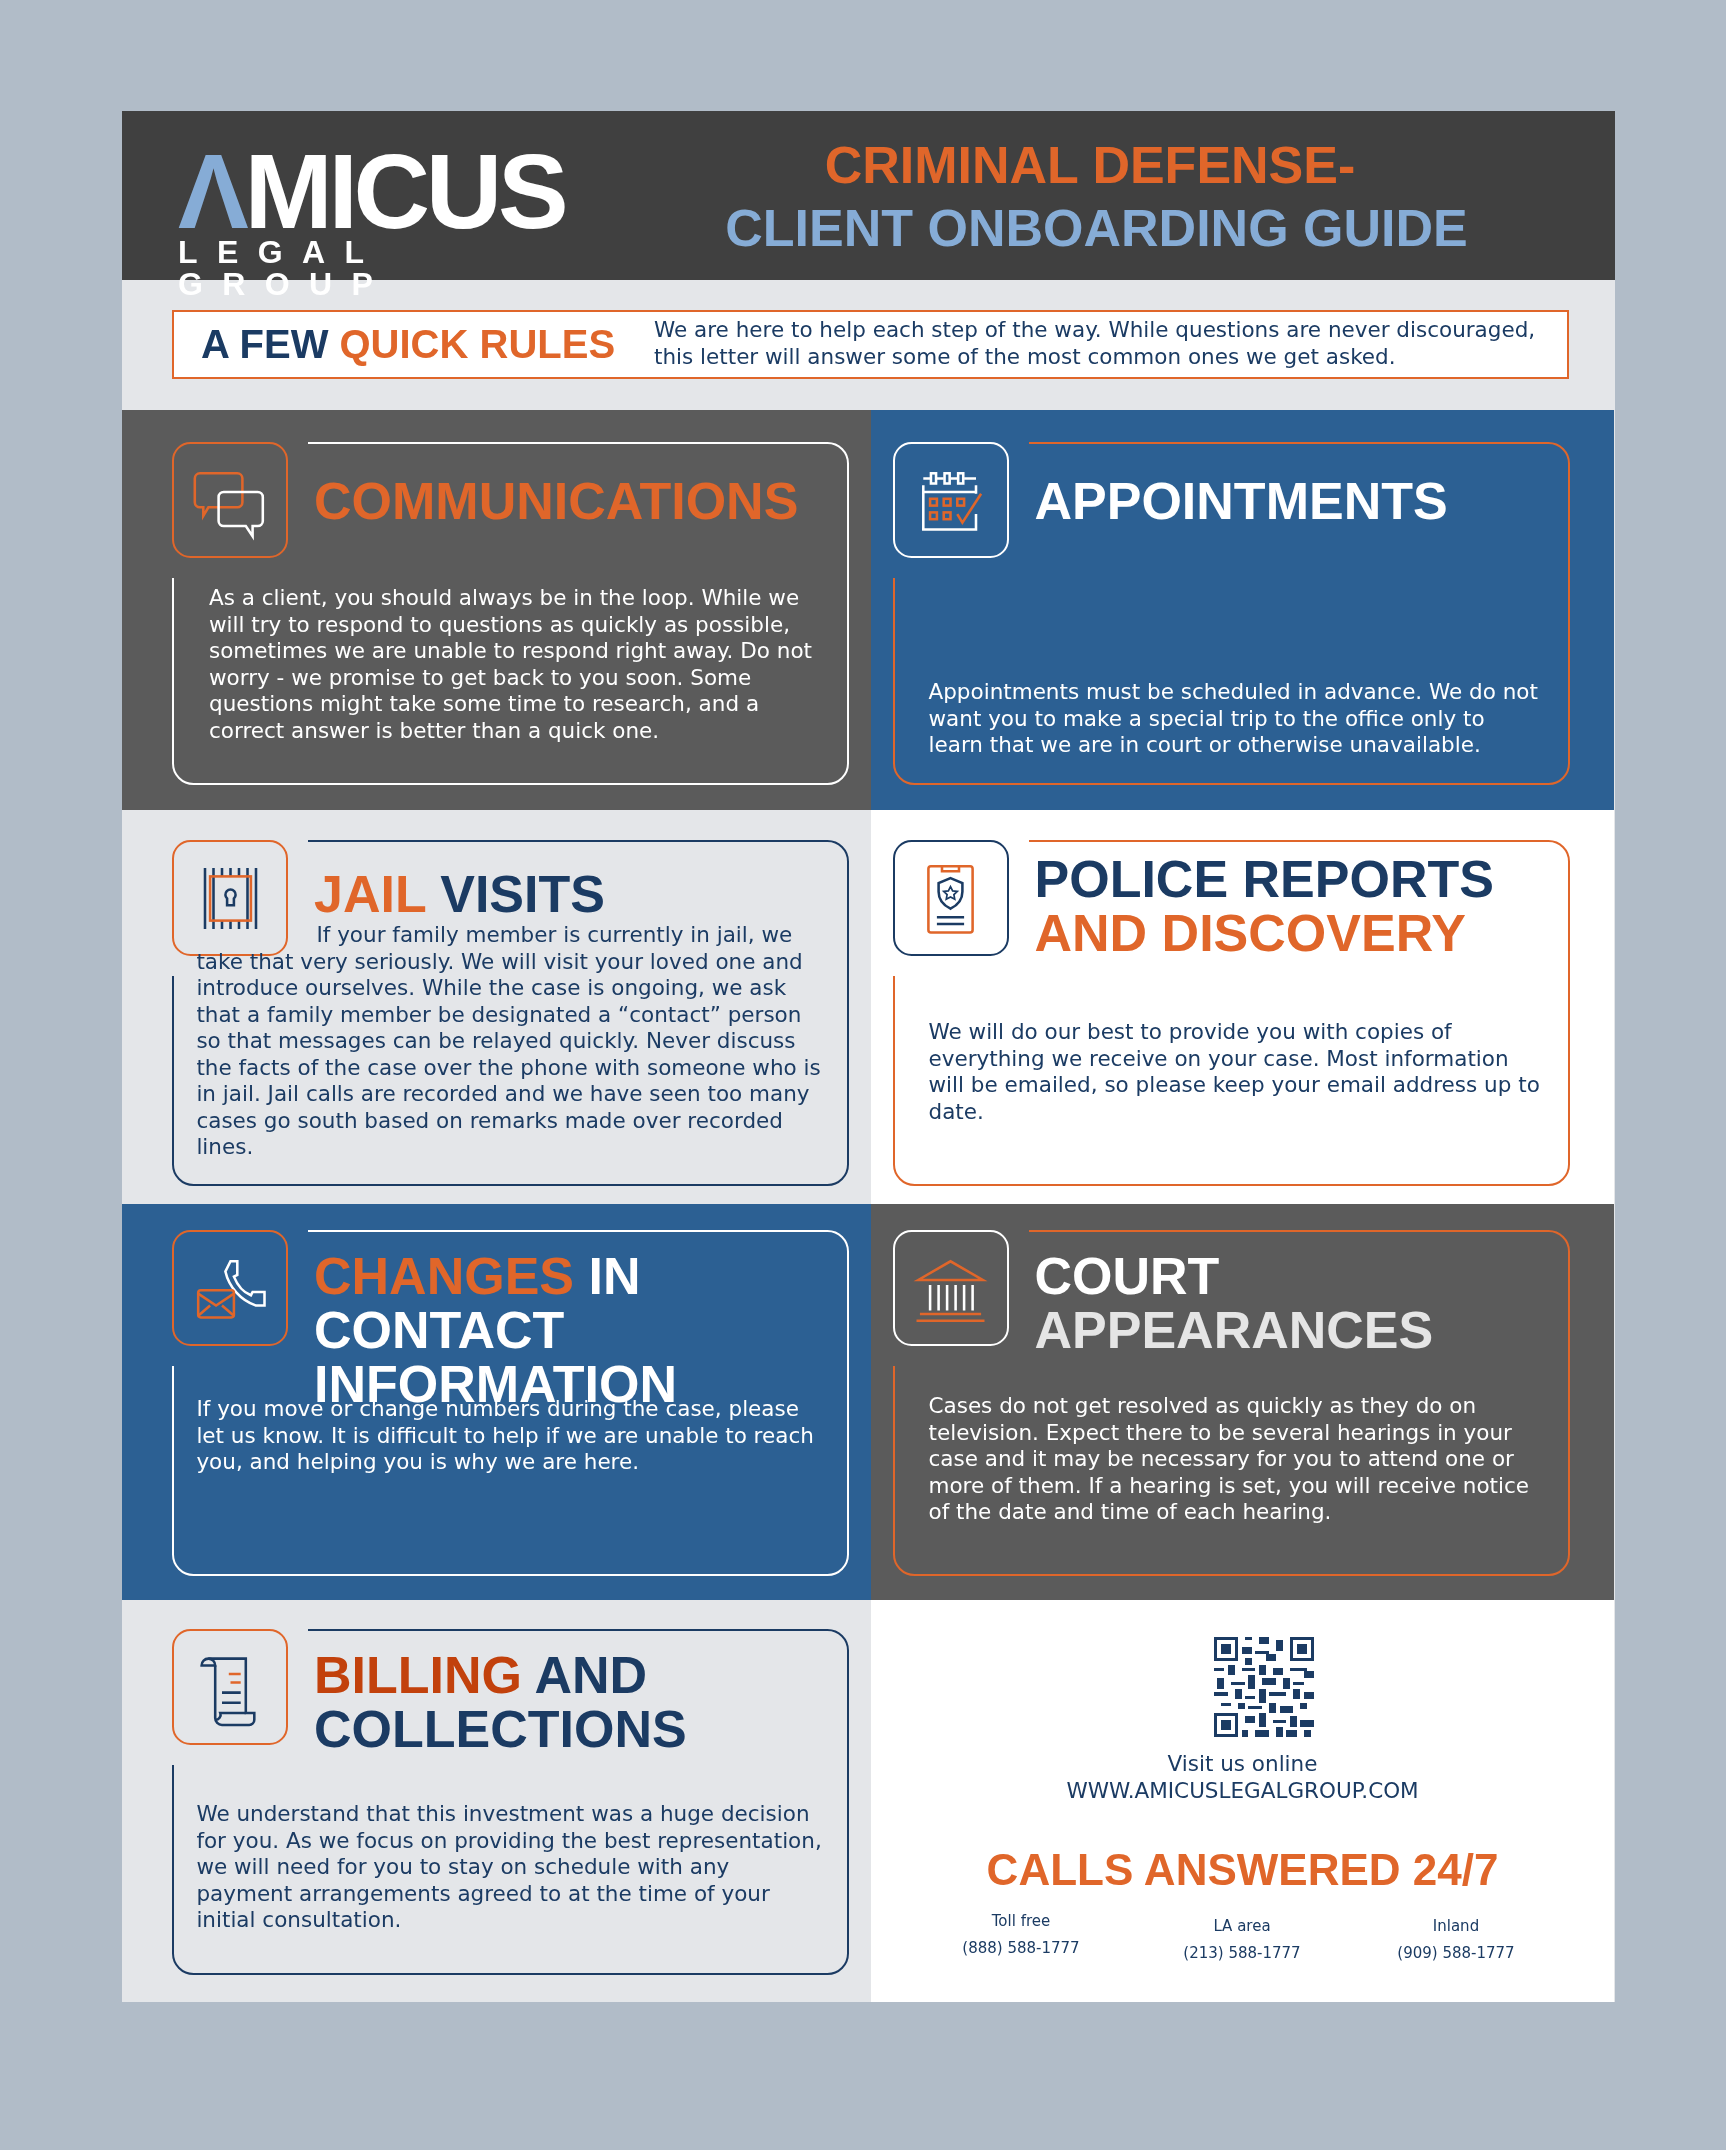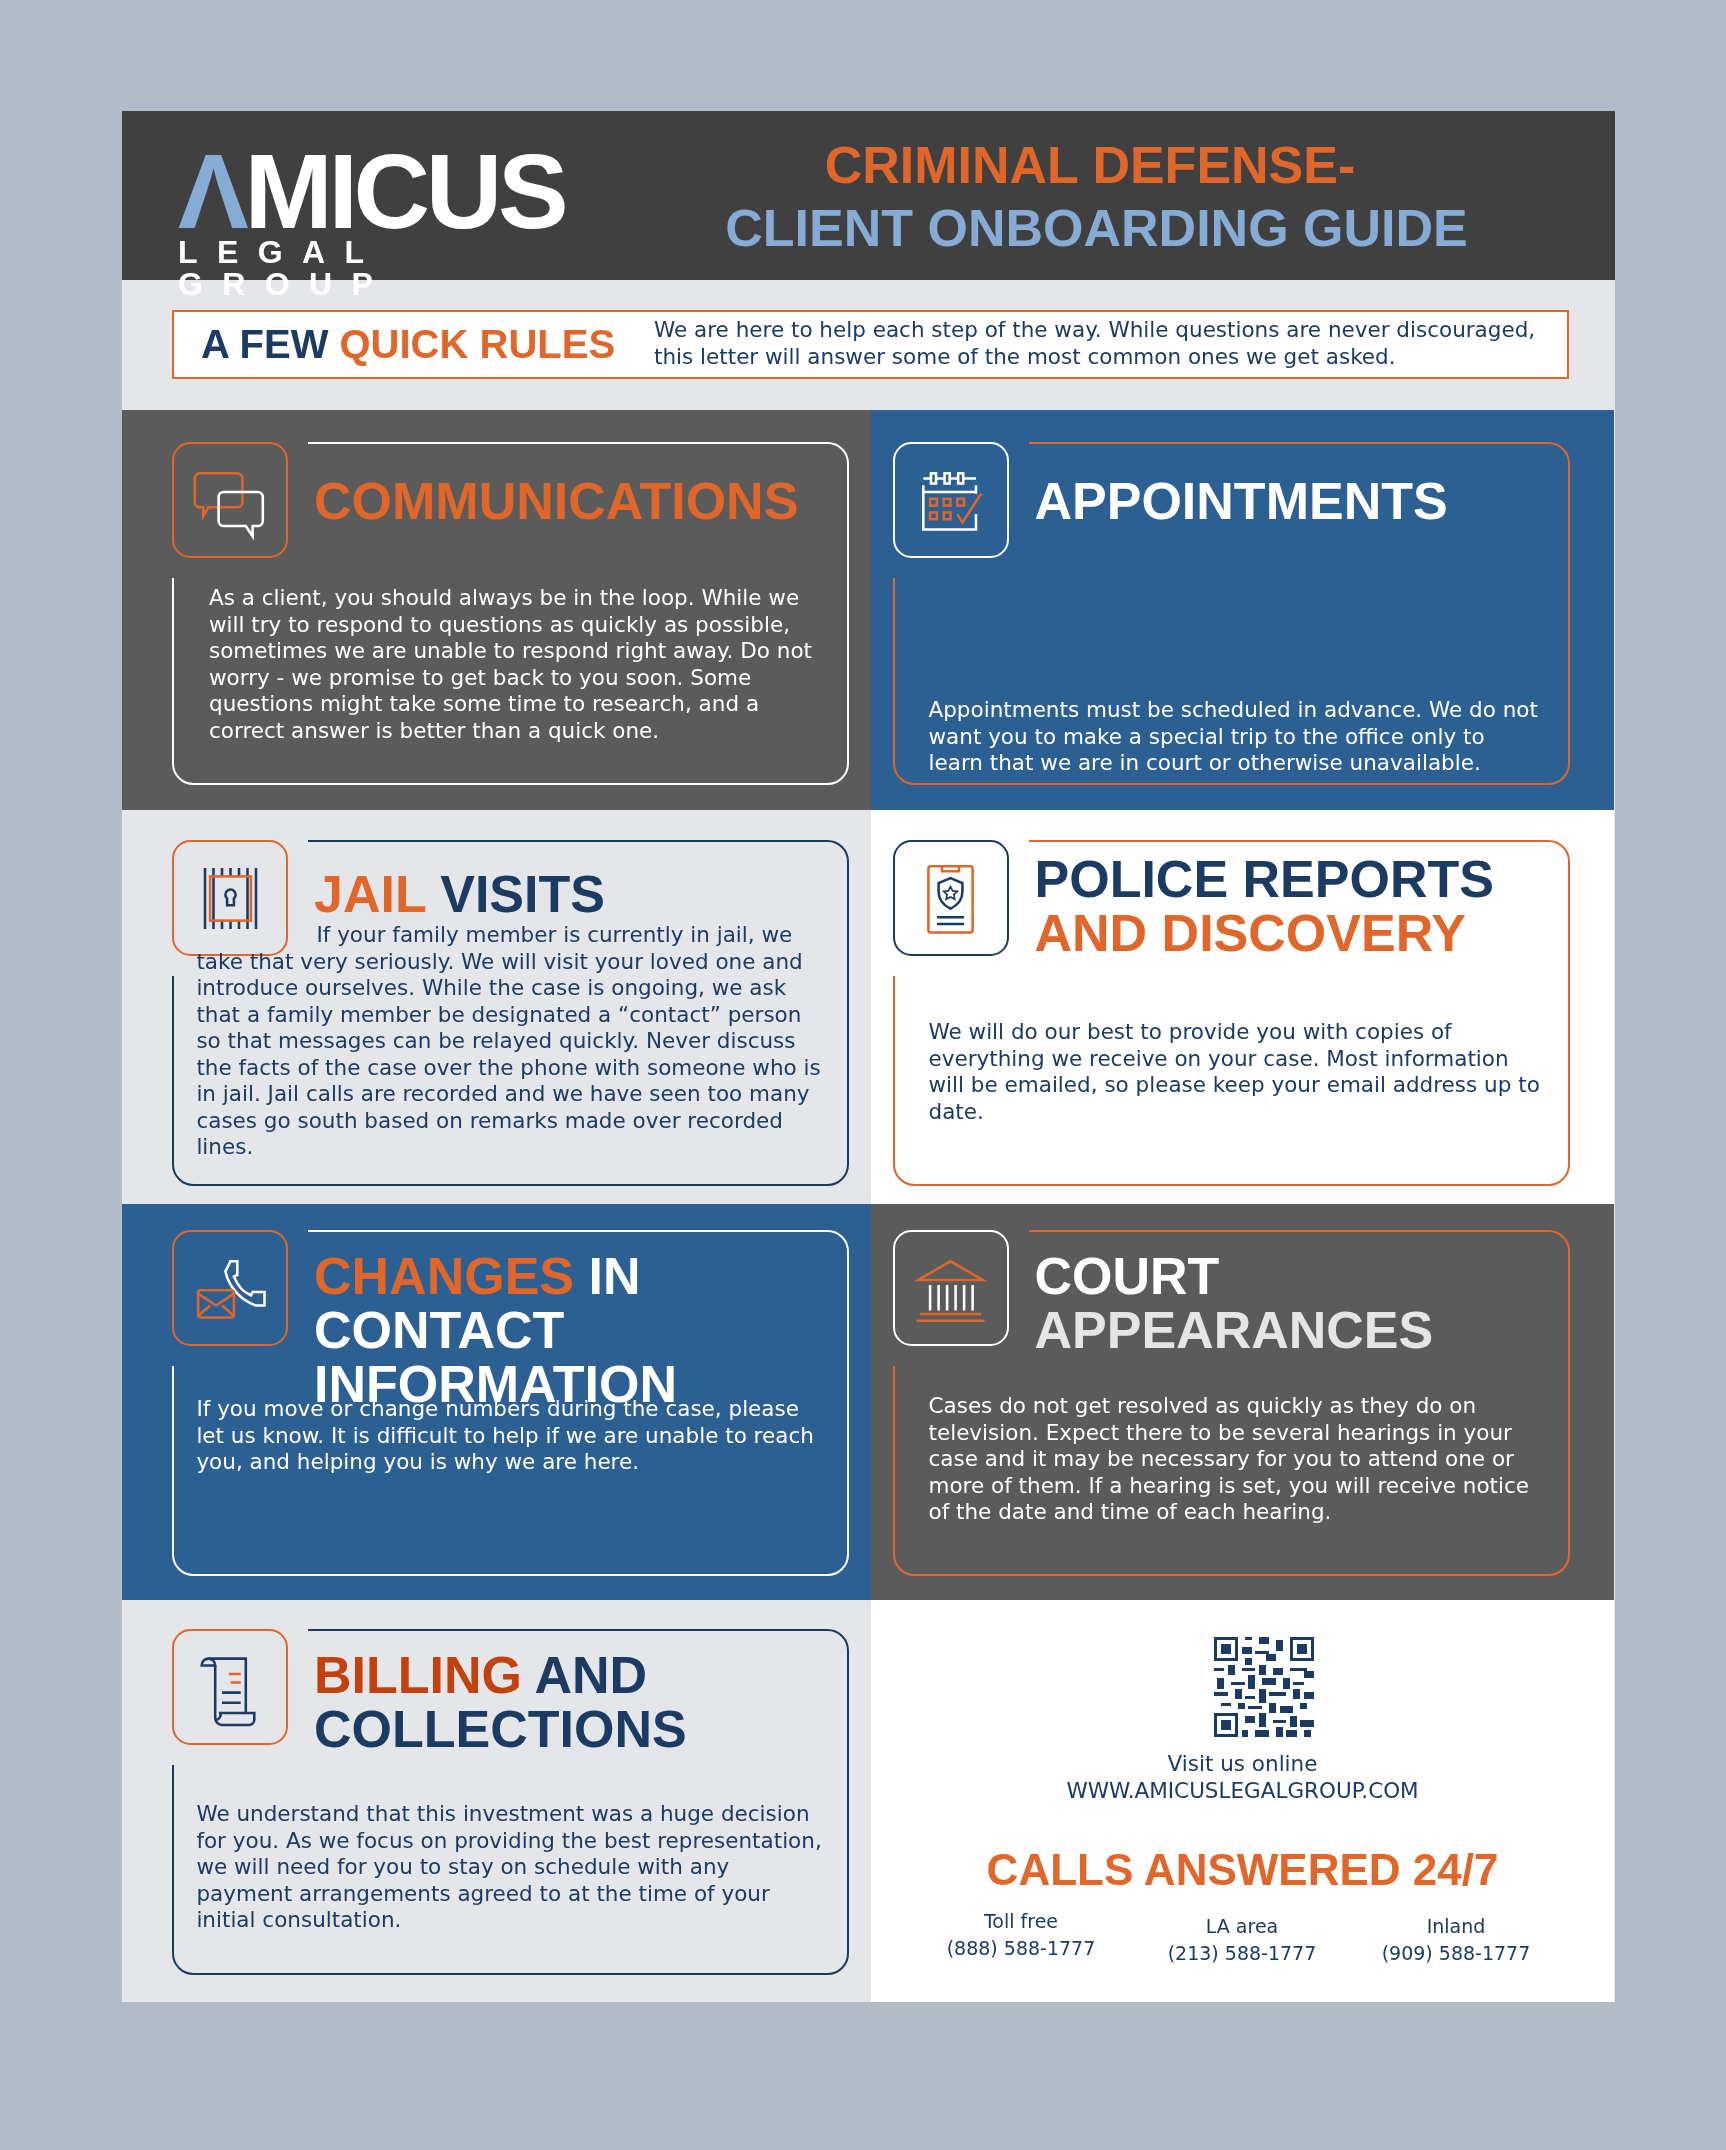--- a/index.html
+++ b/index.html
@@ -44,21 +44,21 @@
   .icon-box { position: absolute; left: 0; top: 0; width: 116px; height: 116px; border-style: solid; border-width: 2.9px; border-radius: 18.6px; display: flex; align-items: center; justify-content: center; }
   .icon-box svg { width: 85px; height: 85px; }
   .card-title { position: absolute; left: 142px; top: 29px; width: 531px; font-family: "Liberation Sans", sans-serif; font-weight: bold; font-size: 52px; line-height: 54px; }
   .card-title.two-line { top: 14.3px; }
   .card-body { position: absolute; font-size: 21.5px; line-height: 26.5px; }
 
   
   .qr { position: absolute; left: 343px; top: 37px; width: 100px; height: 100px; }
   .visit { position: absolute; left: 0; top: 151px; width: 743px; text-align: center; font-size: 21.5px; line-height: 26.5px; color: #1b3b63; }
   .calls { position: absolute; left: 0; top: 244px; width: 743px; text-align: center; font-family: "Liberation Sans", sans-serif; font-weight: bold; font-size: 44px; line-height: 52px; color: #e0662a; }
-  .phone { position: absolute; top: 310px; width: 186px; text-align: center; font-size: 19px; line-height: 26.5px; color: #1b3b63; }
+  .phone { position: absolute; top: 310px; width: 186px; text-align: center; font-size: 15px; line-height: 26.5px; color: #1b3b63; }
 </style>
 </head>
 <body>
 
 <div class="page">
 
   <div class="header">
     <div class="logo">
       <div class="logo-word"><span class="a">Λ</span><span>MICUS</span></div>
       <div class="logo-sub">LEGAL GROUP</div>
@@ -103,21 +103,21 @@
           <path d="M18 40 h62" stroke="#ffffff"></path>
           <rect x="26" y="48" width="8" height="8" stroke="#e0662a"></rect>
             <rect x="42" y="48" width="8" height="8" stroke="#e0662a"></rect>
             <rect x="58" y="48" width="8" height="8" stroke="#e0662a"></rect>
           <rect x="26" y="64" width="8" height="8" stroke="#e0662a"></rect>
             <rect x="42" y="64" width="8" height="8" stroke="#e0662a"></rect>
           <path d="M58 66 l6 10 l22 -34" stroke="#e0662a"></path>
         </svg>
       </div>
       <div class="card-title" style="color:#ffffff;top:32px;">APPOINTMENTS</div>
-      <div class="card-body" style="left:36px;top:255px;width:617px;color:#ffffff;">Appointments must be scheduled in advance. We do not want you to make a special trip to the office only to learn that we are in court or otherwise unavailable.</div>
+      <div class="card-body" style="left:36px;top:237px;width:617px;color:#ffffff;">Appointments must be scheduled in advance. We do not want you to make a special trip to the office only to learn that we are in court or otherwise unavailable.</div>
     </div>
   </div>
 
   <div class="cell c-left r2 bg-light">
     <div class="card" style="top:30px;height:346px;">
       <div class="card-frame" style="border-color:#1b3b63;"></div>
       <div class="card-gap-top" style="background:#e4e6e9;"></div>
       <div class="card-gap-left" style="background:#e4e6e9;"></div>
       <div class="icon-box" style="border-color:#e0662a;background:#e4e6e9;">
         <svg viewBox="0 0 100 100" fill="none" stroke-width="3">

